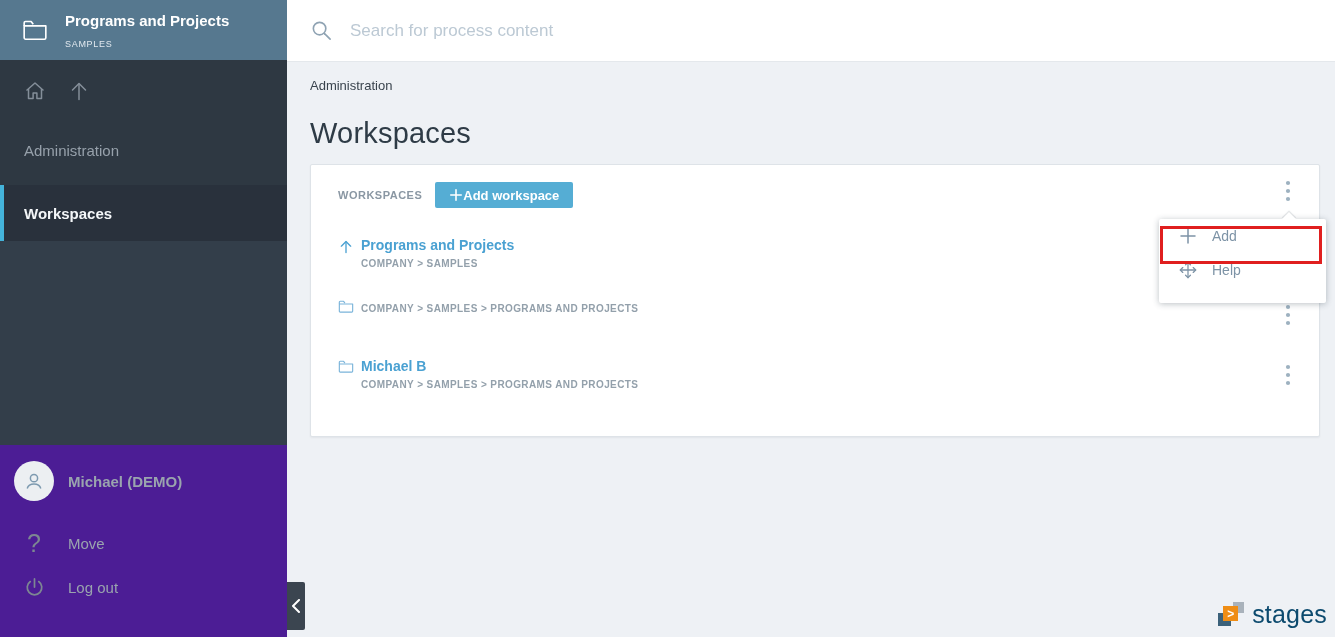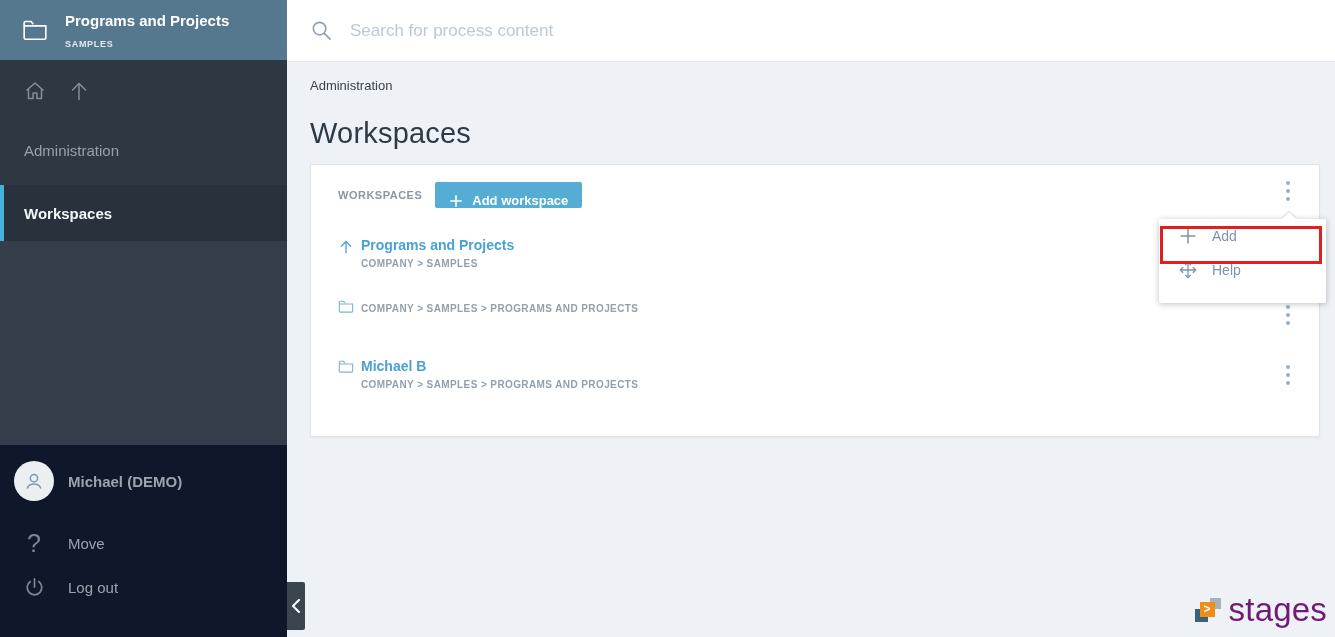--- a/index.html
+++ b/index.html
@@ -9,32 +9,32 @@
     -webkit-font-smoothing:antialiased;
   }
   svg{display:block}
 
   
   .sidebar{position:absolute;left:0;top:0;width:287px;height:637px;background:#333e4a}
   .sb-header{position:absolute;top:0;left:0;right:0;height:60px;background:#56788f;
     display:flex;align-items:center;padding-left:22px;gap:17px;box-sizing:border-box;cursor:pointer}
   .sb-htext{display:flex;flex-direction:column}
   .sb-title{font-size:15px;font-weight:700;color:#ffffff;line-height:1.2}
-  .sb-sub{font-size:9px;font-weight:700;color:#e2e9ef;letter-spacing:.7px;margin-top:9px}
+  .sb-sub{font-size:9px;font-weight:400;color:#e2e9ef;letter-spacing:.7px;margin-top:9px}
 
   .sb-topzone{position:absolute;top:60px;left:0;right:0;height:125px;background:#2e3842}
   .sb-icons{position:absolute;top:19px;left:23px;display:flex;gap:20px}
   .sb-icons .icn{width:24px;height:24px;color:#848e99;cursor:pointer}
   .nav-admin{position:absolute;top:82px;left:24px;font-size:15px;color:#97a1ab;cursor:pointer}
 
   .nav-selected{position:absolute;top:185px;left:0;right:0;height:56px;background:#29313c;
     border-left:4px solid #44b3da;display:flex;align-items:center;padding-left:20px;
     box-sizing:border-box;font-size:15px;font-weight:700;color:#f4f7f9;cursor:pointer}
 
-  .sb-bottom{position:absolute;bottom:0;left:0;right:0;height:192px;background:#0f172a}
+  .sb-bottom{position:absolute;bottom:0;left:0;right:0;height:192px;background:#4c1d95}
   .sb-row{position:absolute;left:14px;display:flex;align-items:center;gap:14px;cursor:pointer}
   .icon-box{width:40px;display:flex;justify-content:center;align-items:center}
   .row-user{top:16px}
   .avatar{width:40px;height:40px;border-radius:50%;background:#eceff2;
     display:flex;align-items:center;justify-content:center}
   .sb-name{font-size:15px;font-weight:700;color:#9aa4ae}
   .row-help{top:84px;height:28px}
   .row-logout{top:128px;height:28px}
   .sb-label{font-size:15px;color:#9aa4ae}
   .help-glyph{font-size:25px;color:#7d8792;font-weight:400;line-height:1}
@@ -52,21 +52,21 @@
 
   .content{position:absolute;top:62px;left:0;right:0;bottom:0;padding:16px 0 0 23px;box-sizing:border-box}
   .breadcrumb{font-size:13px;color:#39434d}
   .page-title{font-size:29px;font-weight:400;color:#2e3b46;margin:24px 0 0 0;letter-spacing:.2px}
 
   .card{position:relative;margin-top:14px;width:1010px;height:273px;background:#fff;
     border:1px solid #dee3e8;border-radius:2px;box-shadow:0 1px 2px rgba(30,40,50,.06);box-sizing:border-box}
   .card-head{position:absolute;top:17px;left:27px;display:flex;align-items:center;gap:13px}
   .card-label{font-size:11px;font-weight:700;color:#8a97a3;letter-spacing:.5px}
   .btn-add{height:26px;background:#55add4;color:#fff;border:none;border-radius:2px;
-    font-size:13px;font-weight:700;display:flex;align-items:flex-end;gap:9px;padding:0 14px;
+    font-size:13px;font-weight:700;display:flex;align-items:center;padding:0 14px;
     font-family:"Liberation Sans",sans-serif;cursor:pointer}
 
   .kebab{position:absolute;right:20px;width:22px;height:24px;display:flex;align-items:center;
     justify-content:center;cursor:pointer}
   .kebab-1{top:14px}.kebab-2{top:138px}.kebab-3{top:198px}
 
   .ws-row{position:absolute;left:27px;display:flex;gap:7px}
   .row-1{top:72px}.row-2{top:133px}.row-3{top:193px}
   .row-icon{width:16px;padding-top:1px}
   .ws-link{font-size:14px;font-weight:700;color:#4aa1d2;cursor:pointer}
@@ -83,21 +83,21 @@
   .annotation{position:absolute;left:1px;top:7px;width:162px;height:38px;border:3px solid #e01f1f;
     box-sizing:border-box;pointer-events:none;z-index:25}
 
   
   .logo{position:absolute;right:8px;bottom:8px;display:flex;align-items:center;gap:7px;z-index:5}
   .logo-mark{position:relative;width:27px;height:27px}
   .lm-gray{position:absolute;right:1px;top:1px;width:11px;height:11px;background:#a9b2bb}
   .lm-dark{position:absolute;left:0;bottom:2px;width:13px;height:13px;background:#3b617a}
   .lm-orange{position:absolute;left:5px;top:5px;width:15px;height:15px;background:#ef8d15;
     display:flex;align-items:center;justify-content:center;color:#fff;font-size:12px;font-weight:700;line-height:1}
-  .logo-text{font-size:33px;color:#701a75;letter-spacing:.2px}
+  .logo-text{font-size:25px;color:#0c4a6e;letter-spacing:.2px}
 </style>
 </head>
 <body>
 
 <div class="sidebar">
 
   <div class="sb-header">
     <span>
       <svg width="26" height="22" viewBox="0 0 24 20" fill="none" stroke="#ffffff" stroke-width="1.5" stroke-linejoin="round">
         <path d="M2 6.2h20v11a1.3 1.3 0 0 1-1.3 1.3H3.3A1.3 1.3 0 0 1 2 17.2z"></path>

